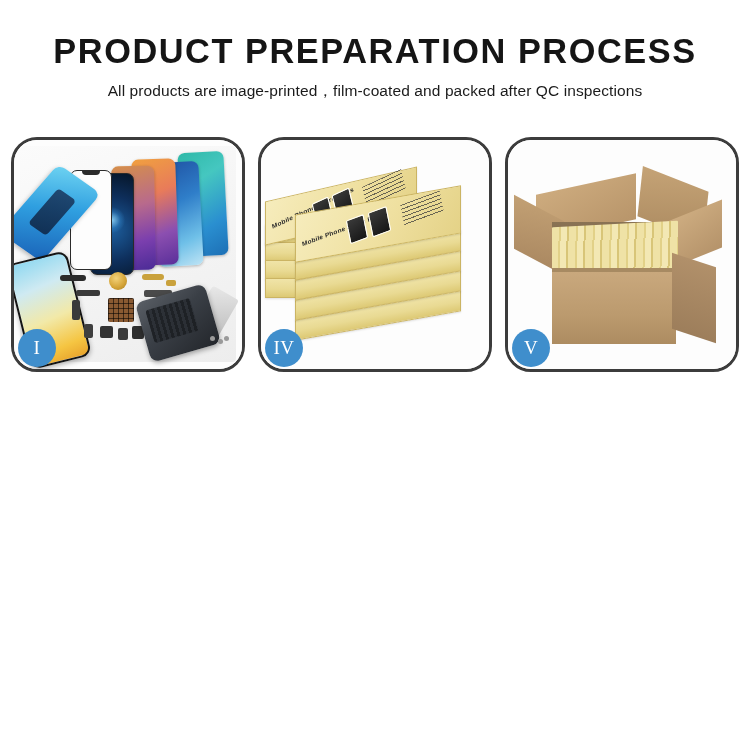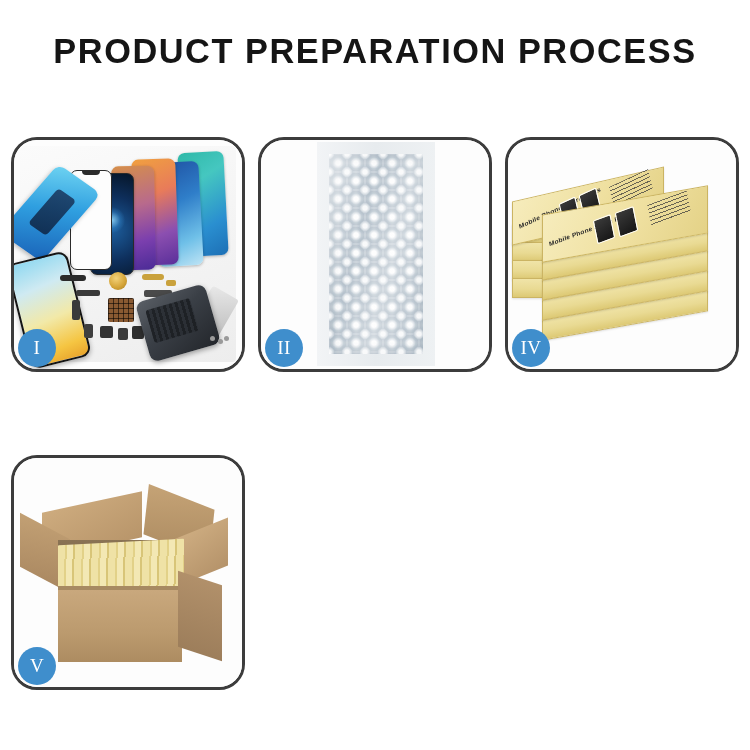--- a/index.html
+++ b/index.html
@@ -411,20 +411,21 @@
     background: linear-gradient(160deg, rgba(240,240,240,0.9), rgba(225,225,225,0.5));
     transform: rotate(-8deg);
     border-radius:3px;
   }
 </style>
 </head>
 <body>
 
 <div class="header">
   <div class="title">PRODUCT PREPARATION PROCESS</div>
+  <div class="subtitle">All products are image-printed，film-coated and packed after QC inspections</div>
 </div>
 
 <div class="grid">
 
   <div class="panel">
     <div class="panel-inner">
       <div class="scene">
         <div class="p1-bg"></div>
         <div class="ph ph-f5"></div>
         <div class="ph ph-f4"></div>
@@ -453,30 +454,20 @@
         <div class="p1-screws">
           <span style="left:0;top:0"></span>
           <span style="left:8px;top:3px"></span>
           <span style="left:14px;top:0"></span>
         </div>
       </div>
     </div>
     <div class="badge">I</div>
   </div>
 
-  <div class="panel">
-    <div class="panel-inner">
-      <div class="scene">
-        <div class="p2-sheet"></div>
-        <div class="p2-pack"></div>
-        <div class="p2-gloss"></div>
-      </div>
-    </div>
-    <div class="badge">II</div>
-  </div>
 
 
   <div class="panel">
     <div class="panel-inner">
       <div class="scene stack">
 
         <div class="sbox" style="left:4px; top:84px; width:96px; height:18px;"></div>
         <div class="sbox" style="left:4px; top:102px; width:96px; height:18px;"></div>
         <div class="sbox" style="left:4px; top:120px; width:96px; height:18px;"></div>
         <div class="sbox" style="left:4px; top:138px; width:96px; height:18px;"></div>

